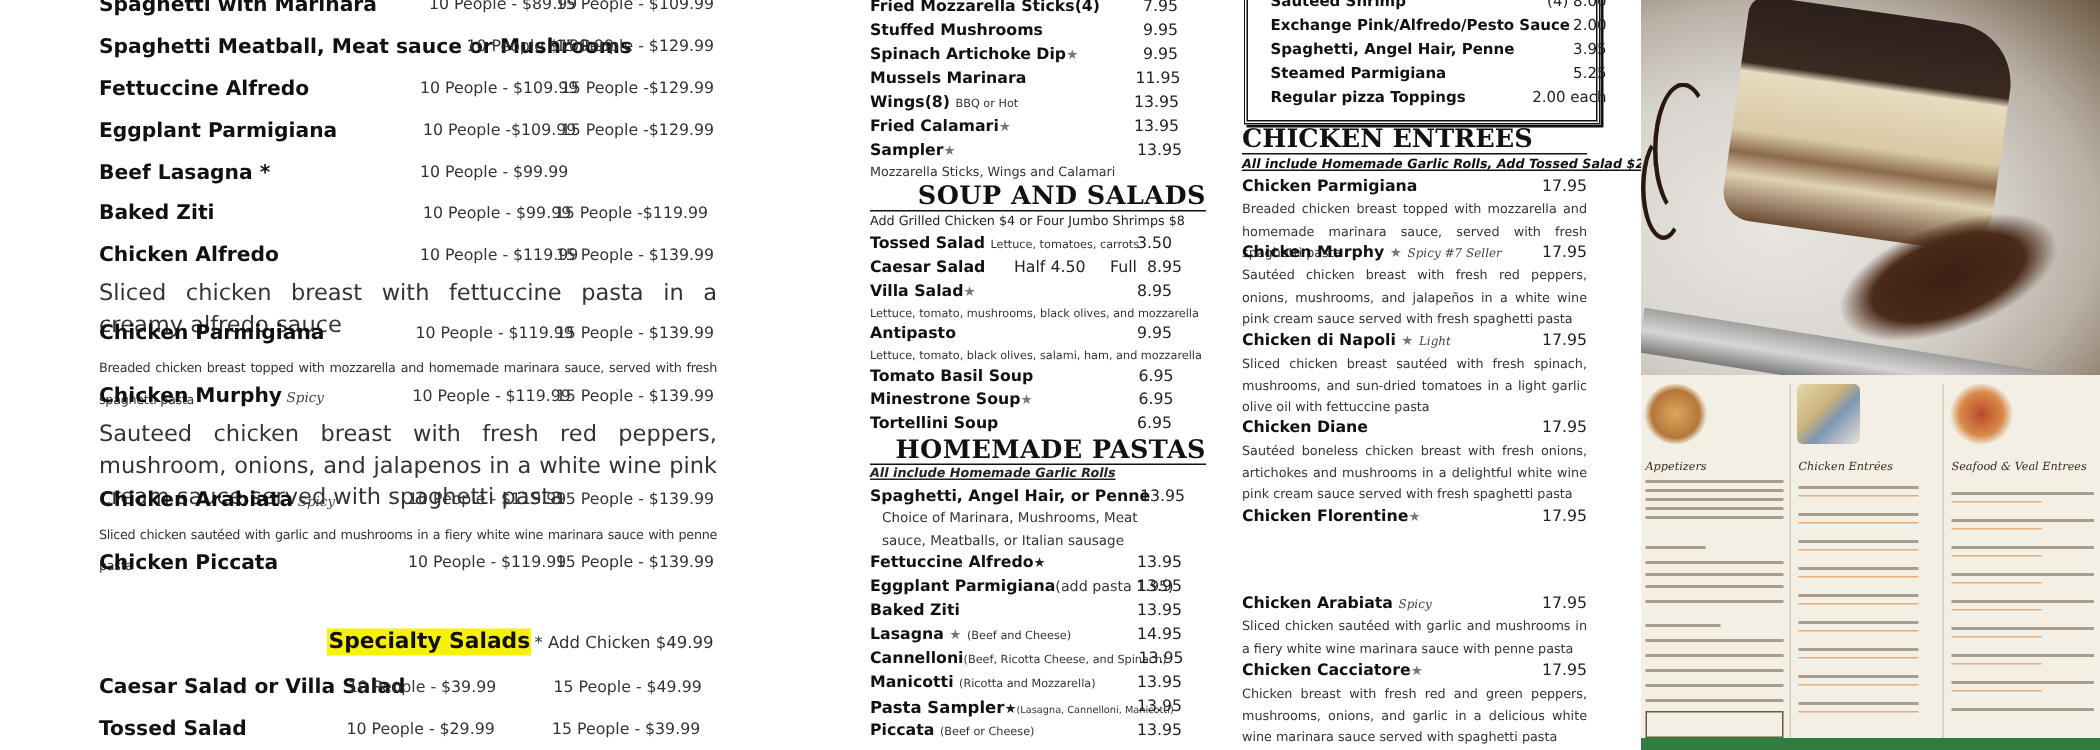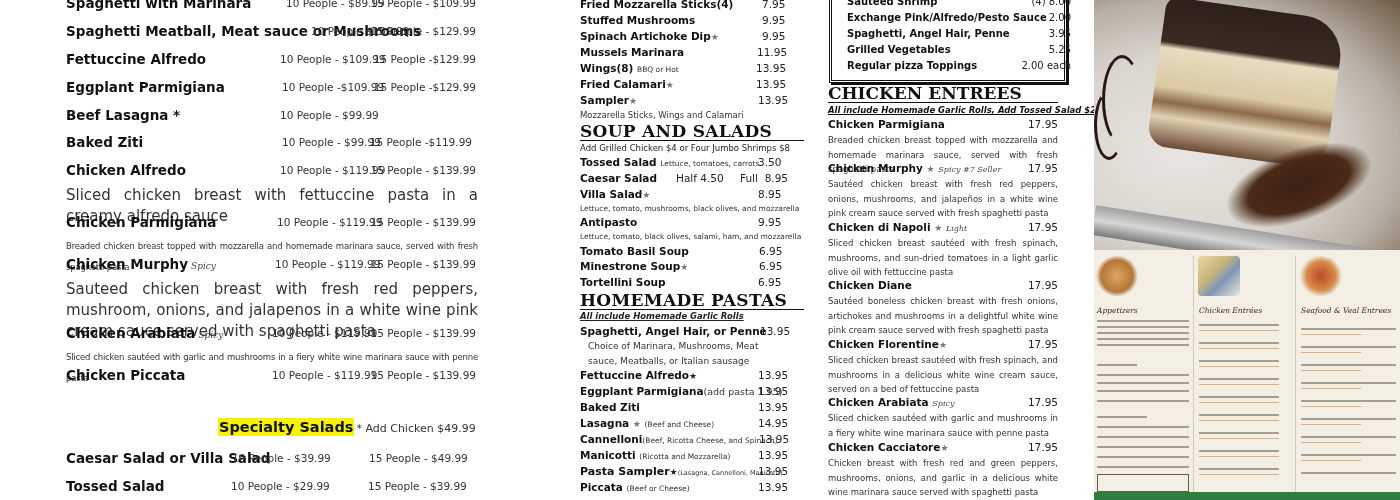--- a/index.html
+++ b/index.html
@@ -21,21 +21,21 @@
 
   
   #panel-menu-a { position: absolute; left: 500px; top: 0; width: 320px; height: 500px; background: #fff; overflow: hidden; }
   .ma-row { position: absolute; left: 80px; width: 200px; height: 15px; }
   .ma-name { position: absolute; left: 0; top: 0; font-weight: bold; font-size: 10.5px; white-space: nowrap; color: #111; }
   .ma-sub { font-weight: normal; font-size: 7.5px; color: #333; }
   .ma-sub2 { font-weight: normal; font-size: 9.5px; color: #333; }
   .ma-star { color: #777; font-size: 9px; font-weight: normal; }
   .ma-price { position: absolute; top: 0; font-size: 10.5px; color: #222; white-space: nowrap; }
   .ma-desc { position: absolute; left: 80px; font-size: 8.5px; color: #333; white-space: nowrap; }
-  .ma-head { position: absolute; left: 80px; width: 224px; font-family: "DejaVu Serif", serif; font-weight: bold; font-size: 17px; letter-spacing: 0.3px; border-bottom: 1.5px solid #111; line-height: 18px; color: #111; }
+  .ma-head { position: absolute; left: 80px; width: 224px; font-family: "DejaVu Serif", serif; font-weight: bold; font-size: 17px; letter-spacing: 0.3px; border-bottom: 1.5px solid #111; line-height: 18px; color: #111; text-align: right; }
   .ma-note { position: absolute; left: 80px; font-size: 8.5px; color: #222; white-space: nowrap; }
   .ma-note.u { font-style: italic; font-weight: bold; text-decoration: underline; }
   .ma-para { position: absolute; left: 88px; width: 190px; font-size: 9px; color: #333; line-height: 15px; }
 
   
   #panel-menu-b { position: absolute; left: 820px; top: 0; width: 275px; height: 500px; background: #fff; overflow: hidden; }
   .extras-box { position: absolute; left: 9px; top: -8px; width: 238px; height: 91px; border: 3px double #111; border-top: none; box-shadow: 2px 2px 0 #111; }
   .ex-row { position: absolute; left: 15px; width: 224px; height: 15px; }
   .ex-name { position: absolute; left: 0; top: 0; font-weight: bold; font-size: 10px; white-space: nowrap; color: #111; }
   .ex-price { position: absolute; right: 0; top: 0; font-size: 10px; color: #222; white-space: nowrap; }
@@ -259,21 +259,21 @@
     </div>
     <div class="ex-row" style="top:20px">
       <span class="ex-name">Exchange Pink/Alfredo/Pesto Sauce</span>
       <span class="ex-price">2.00</span>
     </div>
     <div class="ex-row" style="top:36px">
       <span class="ex-name">Spaghetti, Angel Hair, Penne</span>
       <span class="ex-price">3.95</span>
     </div>
     <div class="ex-row" style="top:52px">
-      <span class="ex-name">Grilled Vegetables</span>
+      <span class="ex-name">Steamed Parmigiana</span>
       <span class="ex-price">5.25</span>
     </div>
     <div class="ex-row" style="top:68px">
       <span class="ex-name">Regular pizza Toppings</span>
       <span class="ex-price">2.00 each</span>
     </div>
   </div>
 
   <div class="ce-head">CHICKEN ENTREES</div>
   <div class="ce-note">All include Homemade Garlic Rolls, Add Tossed Salad $2</div>
@@ -299,21 +299,20 @@
   <div class="ce-row" style="top:279px">
     <span class="ce-name">Chicken Diane</span>
     <span class="ce-price">17.95</span>
   </div>
   <div class="ce-desc" style="top:294px">Sautéed boneless chicken breast with fresh onions, artichokes and mushrooms in a delightful white wine pink cream sauce served with fresh spaghetti pasta</div>
 
   <div class="ce-row" style="top:338px">
     <span class="ce-name"><span>Chicken Florentine</span><span class="ce-star">★</span></span>
     <span class="ce-price">17.95</span>
   </div>
-  <div class="ce-desc" style="top:353px">Sliced chicken breast sautéed with fresh spinach, and mushrooms in a delicious white wine cream sauce, served on a bed of fettuccine pasta</div>
 
   <div class="ce-row" style="top:396px">
     <span class="ce-name"><span>Chicken Arabiata</span> <span class="ce-tag">Spicy</span></span>
     <span class="ce-price">17.95</span>
   </div>
   <div class="ce-desc" style="top:411px">Sliced chicken sautéed with garlic and mushrooms in a fiery white wine marinara sauce with penne pasta</div>
 
   <div class="ce-row" style="top:441px">
     <span class="ce-name"><span>Chicken Cacciatore</span><span class="ce-star">★</span></span>
     <span class="ce-price">17.95</span>

